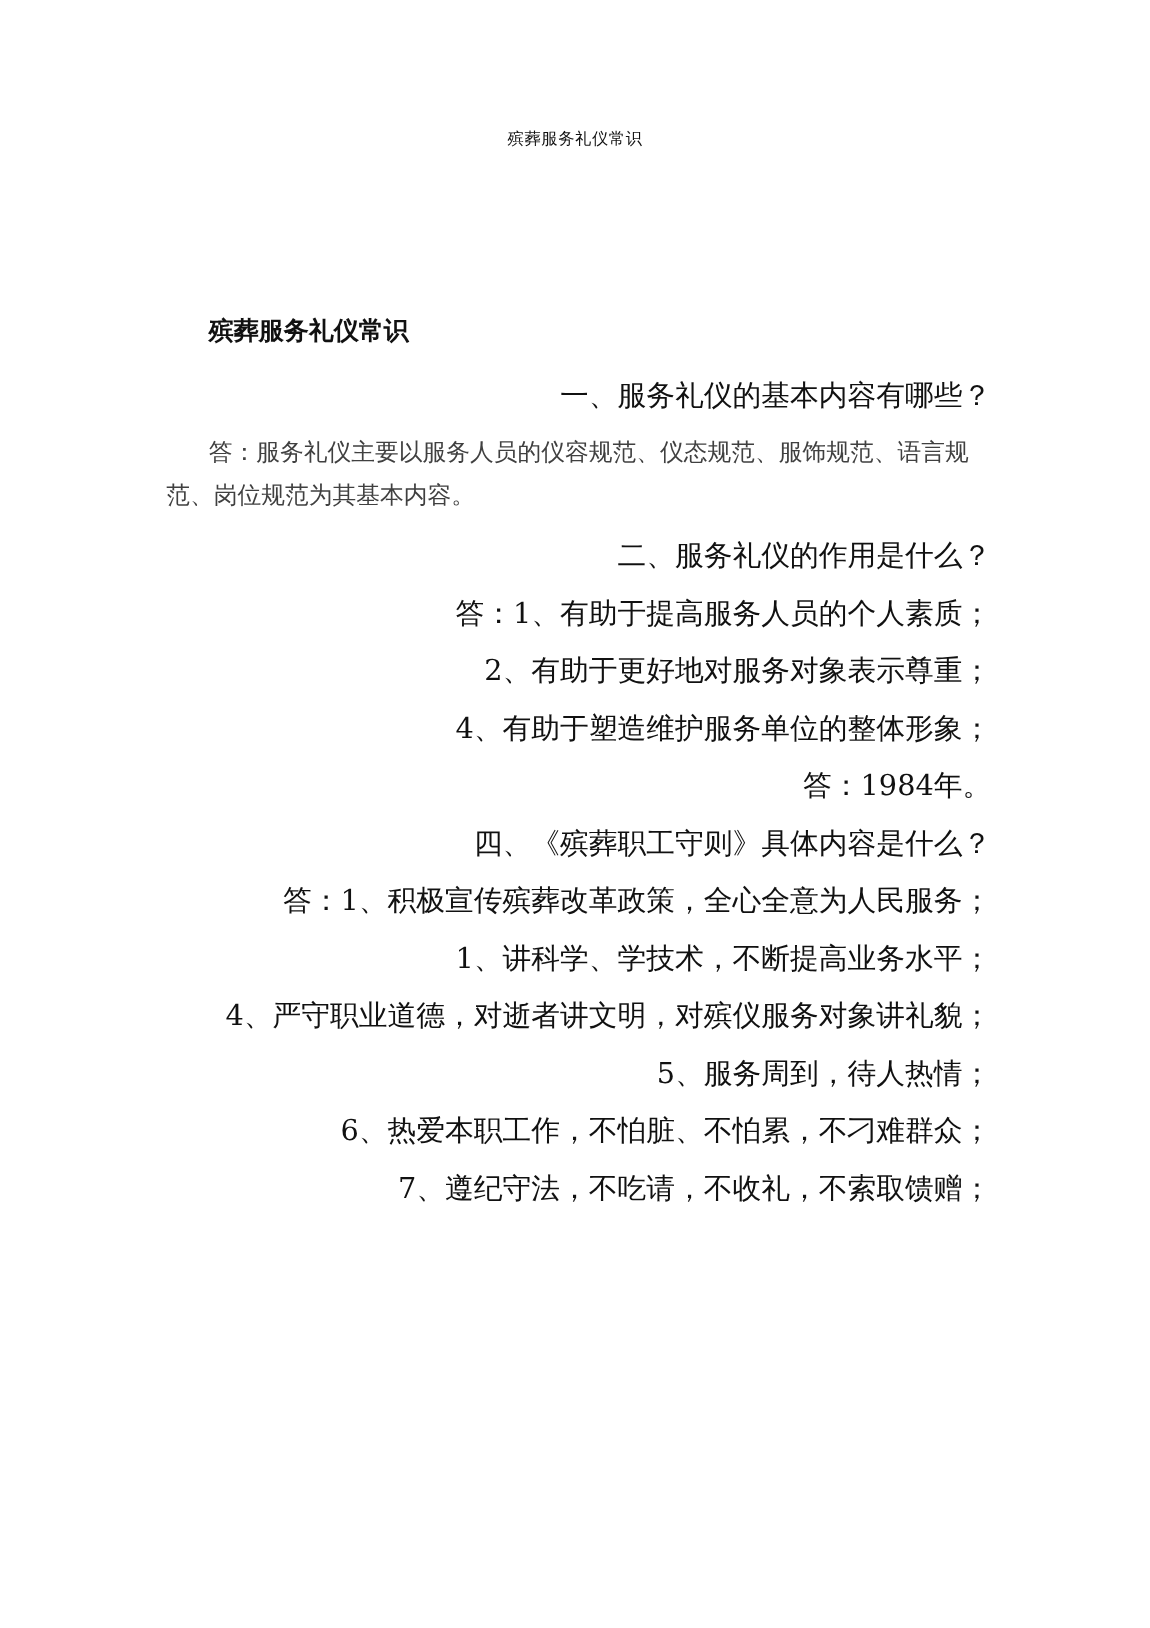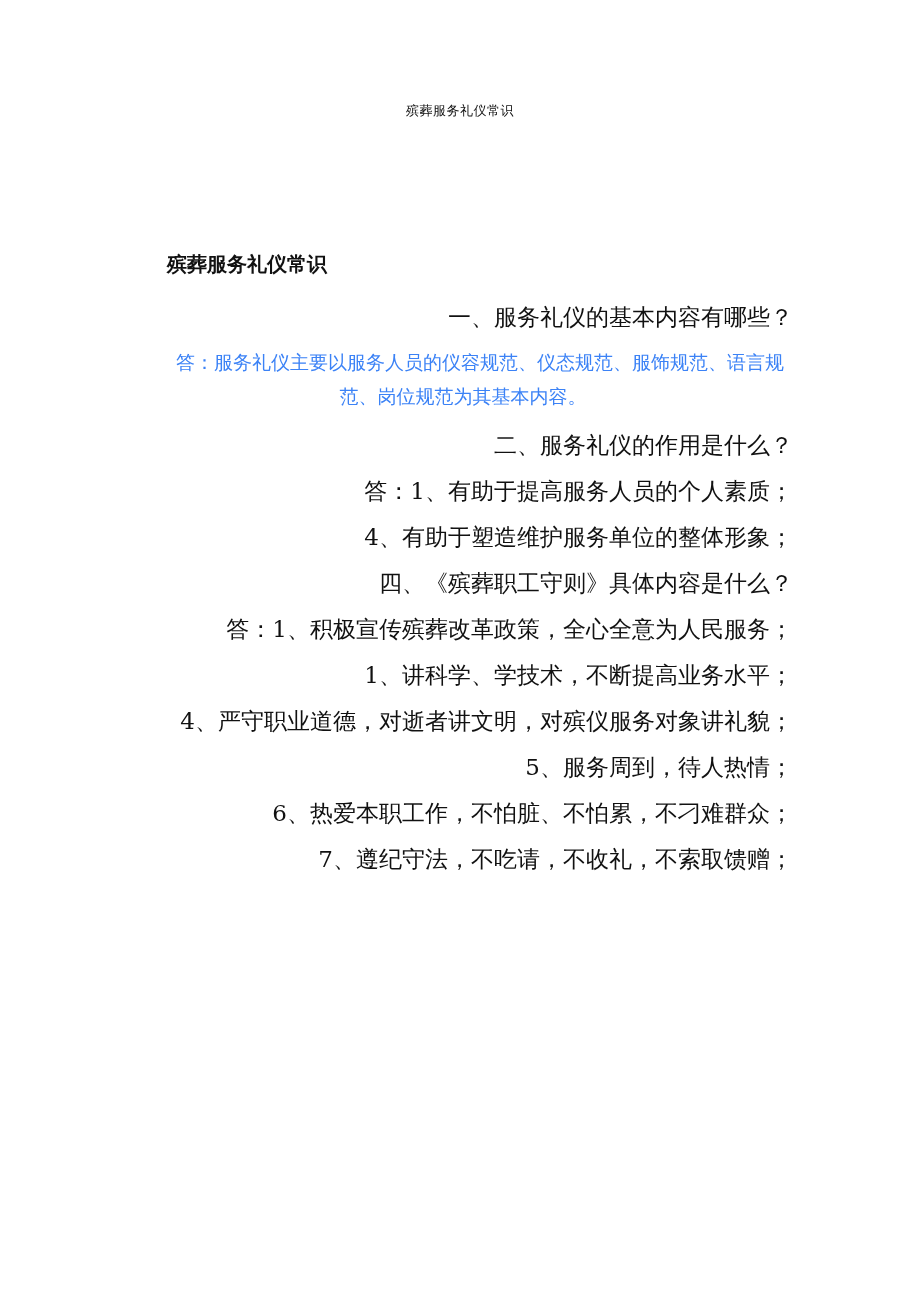--- a/index.html
+++ b/index.html
@@ -38,22 +38,21 @@
       font-weight: bold;
       font-size: 20px;
       line-height: 36px;
       height: 36px;
       color: #111;
     }
     .para {
       font-size: 19px;
       line-height: 37px;
       margin: 0;
-      color: #3b82f6;
-      text-align: center;
+      color: #404040;
     }
     .para.indent {
       text-indent: 34px;
     }
     .line {
       display: block;
       height: 46px;
       line-height: 46px;
       font-size: 23px;
       padding-left: 34px;
@@ -87,21 +86,23 @@
 
   <div class="multi">
     <p class="para indent">答：服务礼仪主要以服务人员的仪容规范、仪态规范、服饰规范、语言规范、岗位规范为其基本内容。</p>
   </div>
 
   <div class="line">
     <span class="heading-num">二、</span><span>服务礼仪的作用是什么？</span>
   </div>
 
   <div class="line">答：1、有助于提高服务人员的个人素质；</div>
+  <div class="line">2、有助于更好地对服务对象表示尊重；</div>
   <div class="line">4、有助于塑造维护服务单位的整体形象；</div>
+  <div class="line">答：1984年。</div>
   <div class="line">四、《殡葬职工守则》具体内容是什么？</div>
   <div class="line">答：1、积极宣传殡葬改革政策，全心全意为人民服务；</div>
   <div class="line">1、讲科学、学技术，不断提高业务水平；</div>
   <div class="line">4、严守职业道德，对逝者讲文明，对殡仪服务对象讲礼貌；</div>
   <div class="line">5、服务周到，待人热情；</div>
   <div class="line">6、热爱本职工作，不怕脏、不怕累，不刁难群众；</div>
   <div class="line">7、遵纪守法，不吃请，不收礼，不索取馈赠；</div>
 </div>
 
 </body></html>

